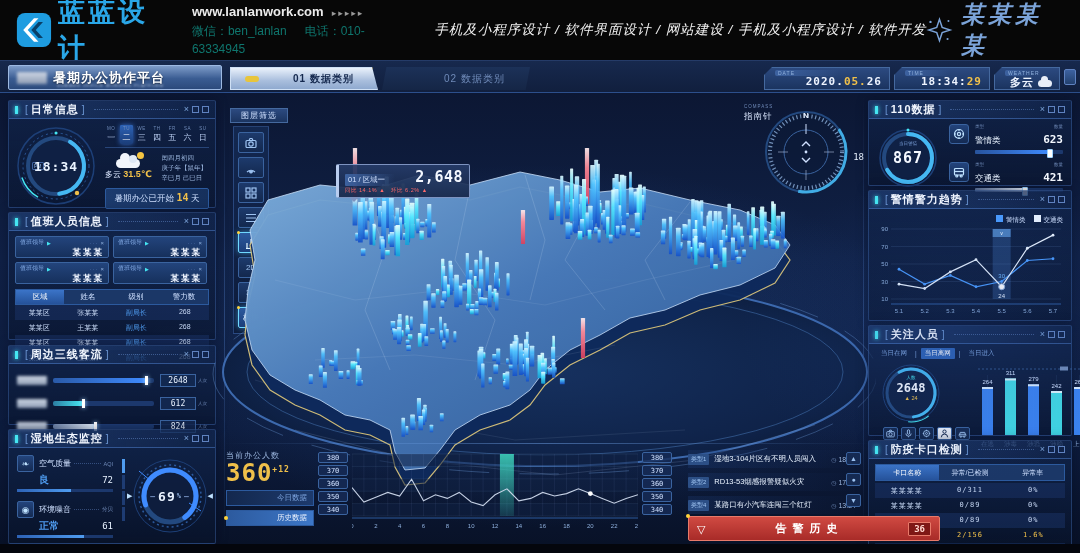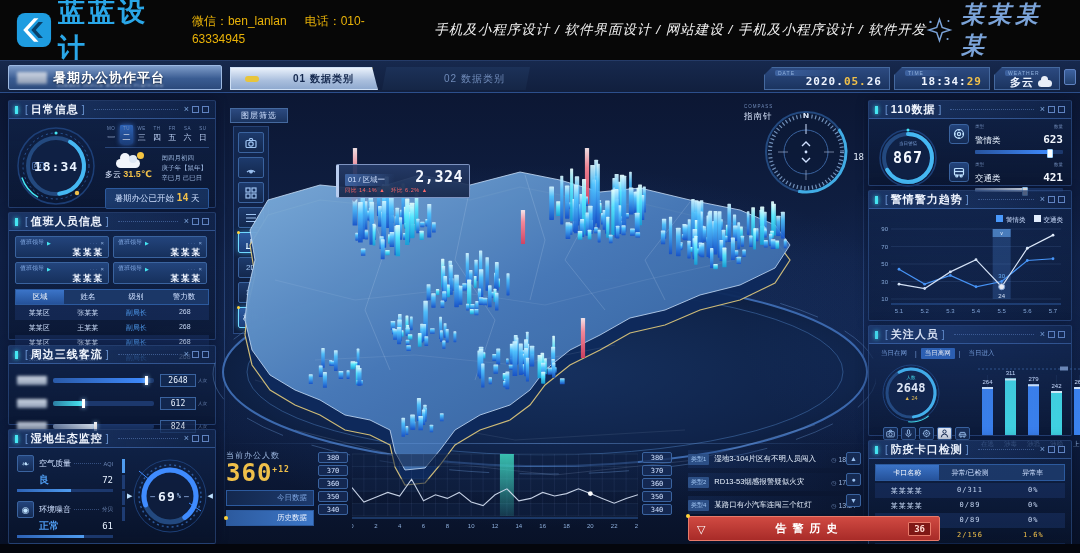--- a/index.html
+++ b/index.html
@@ -8,21 +8,21 @@
   .num{font-family:"DejaVu Sans Mono",monospace;}
 
   
   .banner{position:absolute;left:0;top:0;width:1080px;height:60px;background:#070707;display:flex;align-items:center;}
   .logo-wrap{display:flex;align-items:center;margin-left:16px;}
   .logo-ic{width:40px;height:40px;}
   .logo-txt{font-size:27px;font-weight:bold;color:#2aa7e8;letter-spacing:3px;margin-left:6px;}
   .contact{margin-left:26px;line-height:1.5;}
   .contact .l1{font-size:13px;color:#ececec;font-weight:bold;}
   .contact .l1 .arrows{color:#9a9a9a;font-size:9px;letter-spacing:2px;margin-left:8px;}
-  .contact .l2{font-size:12px;color:#eab308;}
+  .contact .l2{font-size:12px;color:#0f766e;}
   .contact .l2 .sp{display:inline-block;width:18px;}
   .services{margin-left:38px;font-size:13.5px;font-style:italic;color:#f2f2f2;letter-spacing:1px;white-space:nowrap;}
   .collect{margin-left:auto;margin-right:22px;display:flex;align-items:center;}
   .collect-txt{font-size:23px;font-weight:bold;font-style:italic;color:#7ba3d8;letter-spacing:4px;margin-left:8px;}
 
   
   .dash{position:absolute;left:0;top:60px;width:1080px;height:493px;overflow:hidden;
     background:linear-gradient(180deg,#0b1530 0%,#102146 40%,#0d1c3e 75%,#081126 100%);}
   .dash::before{content:"";position:absolute;inset:0;background:radial-gradient(ellipse 560px 260px at 50% 58%,rgba(52,110,200,.28),rgba(0,0,0,0) 70%);}
   .dash::after{content:"";position:absolute;inset:0;background:radial-gradient(ellipse 300px 220px at 88% 55%,rgba(40,80,160,.18),rgba(0,0,0,0) 70%);pointer-events:none;}
@@ -239,20 +239,21 @@
 <div class="banner">
   <div class="logo-wrap">
     <svg class="logo-ic" viewBox="0 0 40 40">
       <rect x="1" y="1" width="38" height="38" rx="9" fill="#1e9ce0"></rect>
       <path d="M25 7 L13 20 L25 33 L20 33 L8 20 L20 7 Z" fill="#fff"></path>
       <path d="M30 11 L22 20 L30 29 L25 29 L17 20 L25 11 Z" fill="#0a3f66"></path>
     </svg>
     <span class="logo-txt">蓝蓝设计</span>
   </div>
   <div class="contact">
+    <div class="l1"><span>www.lanlanwork.com</span><span class="arrows">▸▸▸▸▸</span></div>
     <div class="l2"><span>微信：ben_lanlan</span><span class="sp"></span><span>电话：010-63334945</span></div>
   </div>
   <div class="services">手机及小程序设计 / 软件界面设计 / 网站建设 / 手机及小程序设计 / 软件开发</div>
   <div class="collect">
     <svg width="30" height="30" viewBox="0 0 30 30">
       <path d="M15 3 L18 12 L27 15 L18 18 L15 27 L12 18 L3 15 L12 12 Z" fill="none" stroke="#7ba3d8" stroke-width="1.6"></path>
       <circle cx="5" cy="6" r="1.3" fill="#7ba3d8"></circle>
         <circle cx="25" cy="5" r="1.1" fill="#7ba3d8"></circle>
         <circle cx="24" cy="25" r="1.2" fill="#7ba3d8"></circle>
     </svg>
@@ -1019,21 +1020,21 @@
           <rect x="214.66864064527567" y="294.6898717385318" width="3.520030521648005" height="7.6392143883517925" fill="url(#gBlue)" rx="0.6" opacity="0.93"></rect>
           <rect x="190.48693085330228" y="296.06440585654593" width="2.829033740749583" height="9.055167210373586" fill="url(#gBlue)" rx="0.6" opacity="0.93"></rect>
           <rect x="186.43157454667735" y="287.78168985109386" width="3.6139676329214128" height="19.03115066408644" fill="url(#gBlue)" rx="0.6" opacity="0.93"></rect>
         </g>
     </g>
   </svg>
 
   <div class="tooltip">
     <div class="tt-row1">
         <span class="tt-name">01 / 区域一</span>
-        <span class="tt-val num">2,324</span>
+        <span class="tt-val num">2,648</span>
       </div>
     <div class="tt-row2">同比 14.1% ▲　环比 6.2% ▲</div>
   </div>
 
   <div class="compass">
     <span class="cp-lab1">COMPASS</span>
     <span class="cp-lab2">指南针</span>
     <svg width="96" height="96" viewBox="0 0 96 96" style="position:absolute;left:14px;top:2px;">
       <circle cx="48" cy="48" r="40" fill="rgba(12,26,56,.45)" stroke="#23497f" stroke-width="2"></circle>
       <circle cx="48" cy="48" r="36" fill="none" stroke="#9dc2f0" stroke-width="4" stroke-dasharray="1.2 2.6" opacity=".7"></circle>

